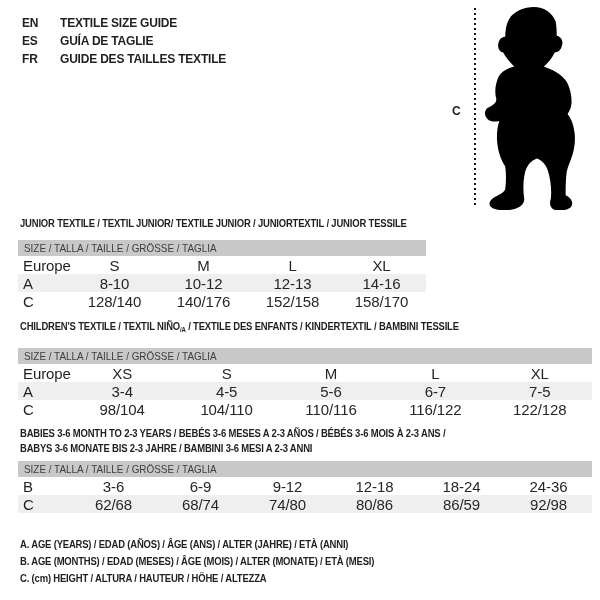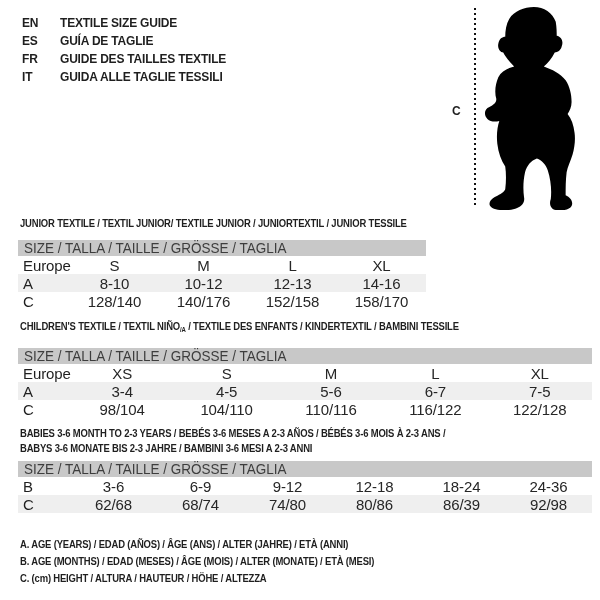--- a/index.html
+++ b/index.html
@@ -23,21 +23,21 @@
 
   
   .tbl-title{position:absolute;font-weight:bold;font-size:11px;letter-spacing:-0.2px;
     white-space:nowrap;transform:scaleX(0.86);transform-origin:0 0;}
   .tbl-title .subscript{font-size:7px;vertical-align:-2px;}
   .two-line div{line-height:15px;}
 
   
   .size-table{position:absolute;}
   .size-bar{height:16px;line-height:16px;background:var(--header-bar-bg,#c8c8c8);
-    color:#3d3d3d;font-size:15px;padding-left:6px;overflow:hidden;text-decoration:underline;}
+    color:#3d3d3d;font-size:11px;padding-left:6px;overflow:hidden;text-decoration:underline;}
   .size-bar span{display:inline-block;transform:scaleX(0.9);transform-origin:0 50%;white-space:nowrap;}
   table.grid{border-collapse:collapse;table-layout:fixed;width:100%;}
   .grid td{height:18px;font-size:15px;text-align:center;padding:0;letter-spacing:-0.1px;color:#262626;}
   .grid td.lbl{text-align:left;padding-left:5px;color:#1f1f1f;}
   .grid tr.shade{background:var(--row-stripe-bg,#efefef);}
 
   
   .notes{position:absolute;left:20px;top:536px;}
   .note{font-weight:bold;font-size:11px;line-height:17px;letter-spacing:-0.2px;
     white-space:nowrap;transform:scaleX(0.86);transform-origin:0 0;}
@@ -56,23 +56,20 @@
 
   <div class="lang-block">
     <div class="lang-row">
       <span class="lang-code">EN</span><span>TEXTILE SIZE GUIDE</span>
     </div>
     <div class="lang-row">
       <span class="lang-code">ES</span><span>GUÍA DE TAGLIE</span>
     </div>
     <div class="lang-row">
       <span class="lang-code">FR</span><span>GUIDE DES TAILLES TEXTILE</span>
-    </div>
-    <div class="lang-row">
-      <span class="lang-code">IT</span><span>GUIDA ALLE TAGLIE TESSILI</span>
     </div>
   </div>
 
   <div class="figure">
     <span class="figure-label">C</span>
     <div class="measure-line"></div>
     <svg class="baby" viewBox="0 0 100 205" xmlns="http://www.w3.org/2000/svg">
       <path fill="#000000" d="M55,0
         C65,0 74,6 77,15 C78,21 78,26 78,29
         C83,30 85,35 83,40 C82,44 79,46 76,46
@@ -204,21 +201,21 @@
           <td>12-18</td>
           <td>18-24</td>
           <td>24-36</td>
         </tr>
         <tr class="shade">
           <td class="lbl">C</td>
           <td>62/68</td>
           <td>68/74</td>
           <td>74/80</td>
           <td>80/86</td>
-          <td>86/39</td>
+          <td>86/59</td>
           <td>92/98</td>
         </tr>
       </tbody>
     </table>
   </div>
 
   <div class="notes">
     <div class="note">A. AGE (YEARS) / EDAD (AÑOS) / ÂGE (ANS) / ALTER (JAHRE) / ETÀ (ANNI)</div>
     <div class="note">B. AGE (MONTHS) / EDAD (MESES) / ÂGE (MOIS) / ALTER (MONATE) / ETÀ (MESI)</div>
     <div class="note">C. (cm) HEIGHT / ALTURA / HAUTEUR / HÖHE / ALTEZZA</div>

